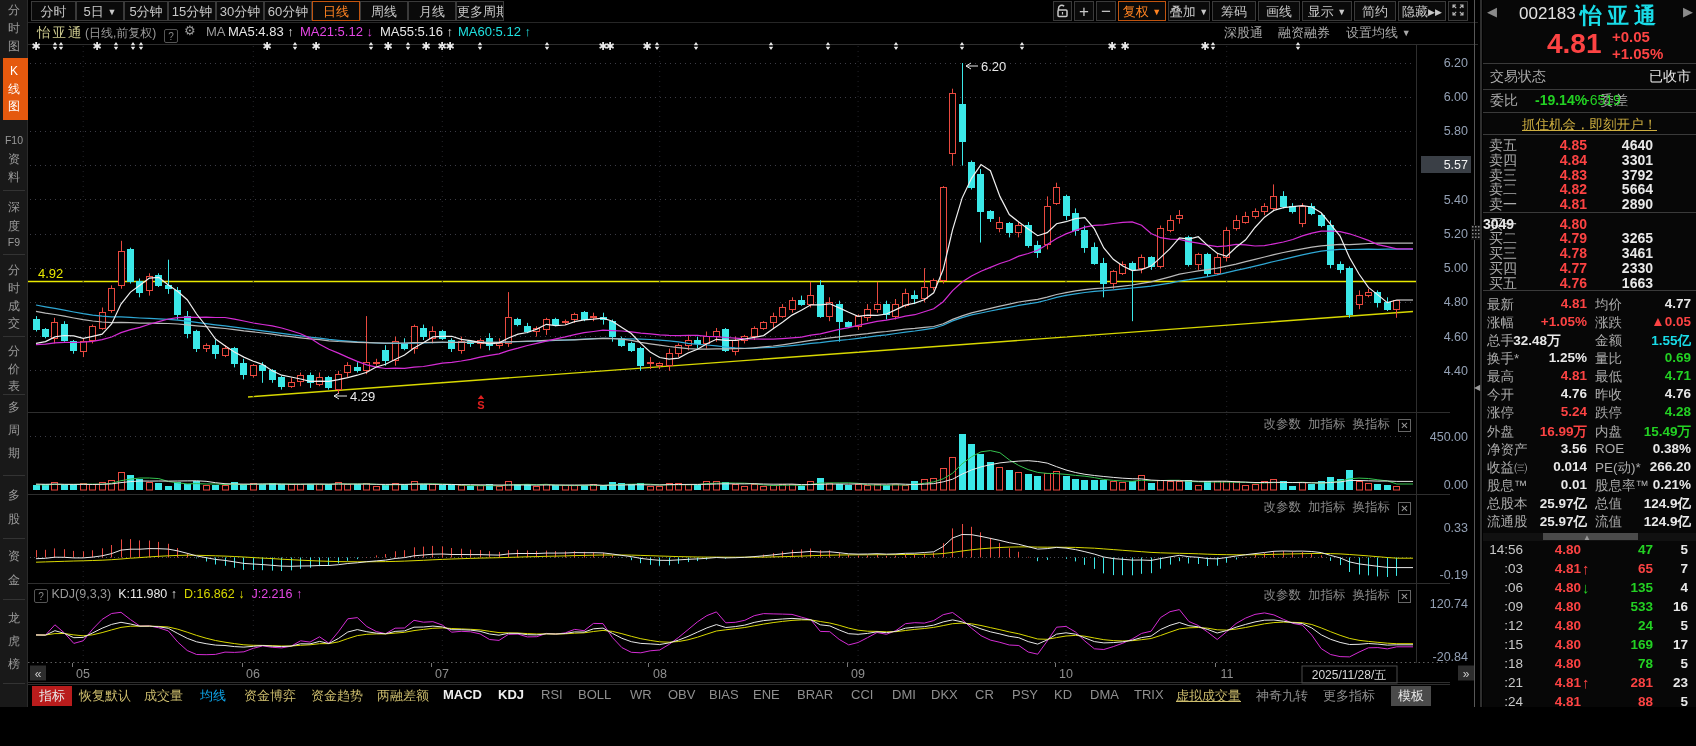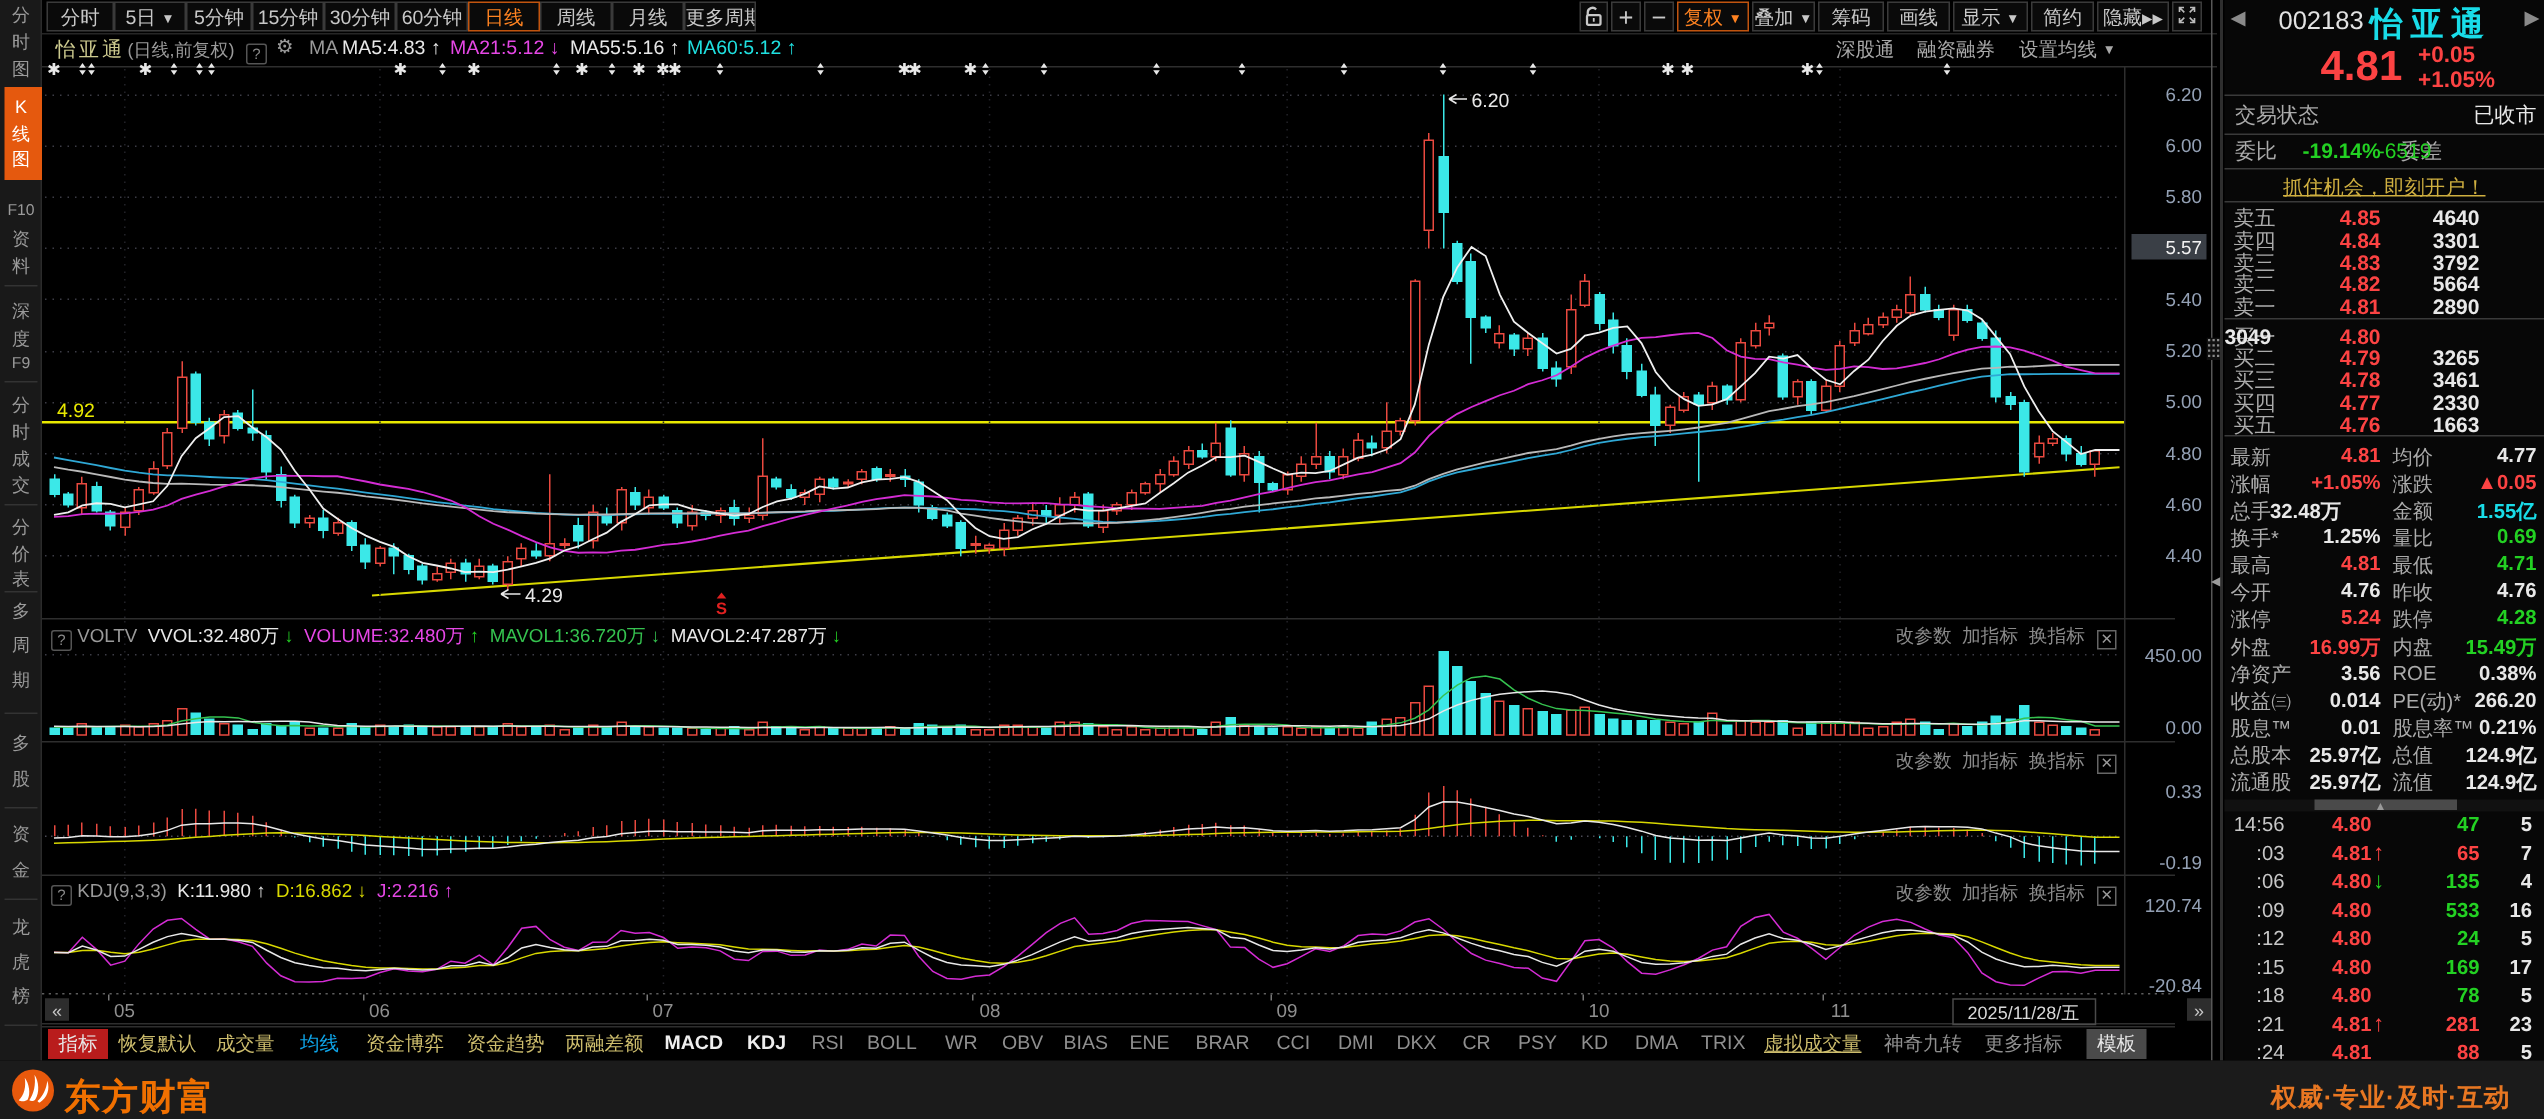--- a/index.html
+++ b/index.html
@@ -831,21 +831,20 @@
 <line x1="1055.5" y1="663" x2="1055.5" y2="667" stroke="#777" stroke-width="1"></line>
 <text x="1227" y="678" font-size="12.5" fill="#8f8f8f" text-anchor="middle">11</text>
 <line x1="1215.5" y1="663" x2="1215.5" y2="667" stroke="#777" stroke-width="1"></line>
 <rect x="1302" y="666" width="95" height="17" fill="none" stroke="#4a4a4a"></rect>
 <text x="1349" y="679" font-size="12" fill="#d8d8d8" text-anchor="middle">2025/11/28/五</text>
 <rect x="30" y="665.5" width="16" height="15" fill="#2d2d2d"></rect>
       <text x="38" y="678" font-size="12" fill="#c9c9c9" text-anchor="middle">«</text>
 <rect x="1458" y="665.5" width="16" height="15" fill="#2d2d2d"></rect>
       <text x="1466" y="678" font-size="12" fill="#c9c9c9" text-anchor="middle">»</text>
     </svg>
-<div class="ph" style="left:34px;top:416px"><span class="qm">?</span> <span style="color:#9a9a9a">VOLTV</span>&nbsp; <b style="color:#e8e8e8">VVOL:32.480万 <span class="grn">↓</span></b>&nbsp; <b style="color:#e547e5">VOLUME:32.480万</b> <b class="grn">↑</b>&nbsp; <b style="color:#35c24f">MAVOL1:36.720万 ↓</b>&nbsp; <b style="color:#e8e8e8">MAVOL2:47.287万 <span class="grn">↓</span></b></div>
 <div class="hdr-right" style="left:auto;right:285px;top:416px">改参数&nbsp;&nbsp;加指标&nbsp;&nbsp;换指标<span class="xbox">✕</span></div>
 <div class="hdr-right" style="left:auto;right:285px;top:499px">改参数&nbsp;&nbsp;加指标&nbsp;&nbsp;换指标<span class="xbox">✕</span></div>
 <div class="ph" style="left:34px;top:587px"><span class="qm">?</span> <span style="color:#9a9a9a">KDJ(9,3,3)</span>&nbsp; <b style="color:#e8e8e8">K:11.980 ↑</b>&nbsp; <b style="color:#d8d800">D:16.862 ↓</b>&nbsp; <b style="color:#e547e5">J:2.216 ↑</b></div>
 <div class="hdr-right" style="left:auto;right:285px;top:587px">改参数&nbsp;&nbsp;加指标&nbsp;&nbsp;换指标<span class="xbox">✕</span></div>
 <div id="ind">
       <span style="left:4px;background:#b91c1c;color:#e8e8e8;padding:1px 7px;top:1px">指标</span>
       <span style="left:51px;color:#cdbd6d">恢复默认</span>
       <span style="left:116px;color:#cdbd6d">成交量</span>
       <span style="left:172px;color:#0ea5e9">均线</span>
       <span style="left:216px;color:#cdbd6d">资金博弈</span>
@@ -1126,22 +1125,12 @@
         <rect x="7" y="4.5" width="1.5" height="1.5"></rect>
 <rect x="1" y="8" width="1.5" height="1.5"></rect>
         <rect x="4" y="8" width="1.5" height="1.5"></rect>
         <rect x="7" y="8" width="1.5" height="1.5"></rect>
 <rect x="1" y="11.5" width="1.5" height="1.5"></rect>
         <rect x="4" y="11.5" width="1.5" height="1.5"></rect>
         <rect x="7" y="11.5" width="1.5" height="1.5"></rect>
       </g>
     </svg>
 <div class="abs" style="left:1474px;top:383px;color:#9a9a9a;font-size:8px">◀</div>
-<div id="bot">
-<svg width="30" height="30" style="position:absolute;left:7px;top:5px" viewBox="0 0 30 30">
-<circle cx="15" cy="15" r="14" fill="#e8590c"></circle>
-<path d="M5.5 21.5 C9 18.5 10.5 12.5 9.5 6.5 C12.5 10.5 13.5 17 11.5 21 C10 22.5 7 22.5 5.5 21.5 Z" fill="#fff"></path>
-<path d="M12.5 21.5 C15.5 17.5 17 11 16 4.5 C19 9 19.5 16.5 16.5 21 C15.5 22.3 13.5 22.3 12.5 21.5 Z" fill="#fff"></path>
-<path d="M18 22 C21.5 19 24 14 24.5 8.5 C26.5 14 24.5 20 19.5 23 C18.8 23 18.2 22.6 18 22 Z" fill="#fff"></path>
-</svg>
-<div class="abs" style="left:43px;top:8px;color:#f07000;font-size:24px;font-weight:bold;letter-spacing:1px">东方财富</div>
-<div class="abs" style="left:1514px;top:13px;color:#e87722;font-size:17px;font-weight:bold;letter-spacing:0.6px">权威·专业·及时·互动</div>
-</div>
 </div>
 </body></html>

